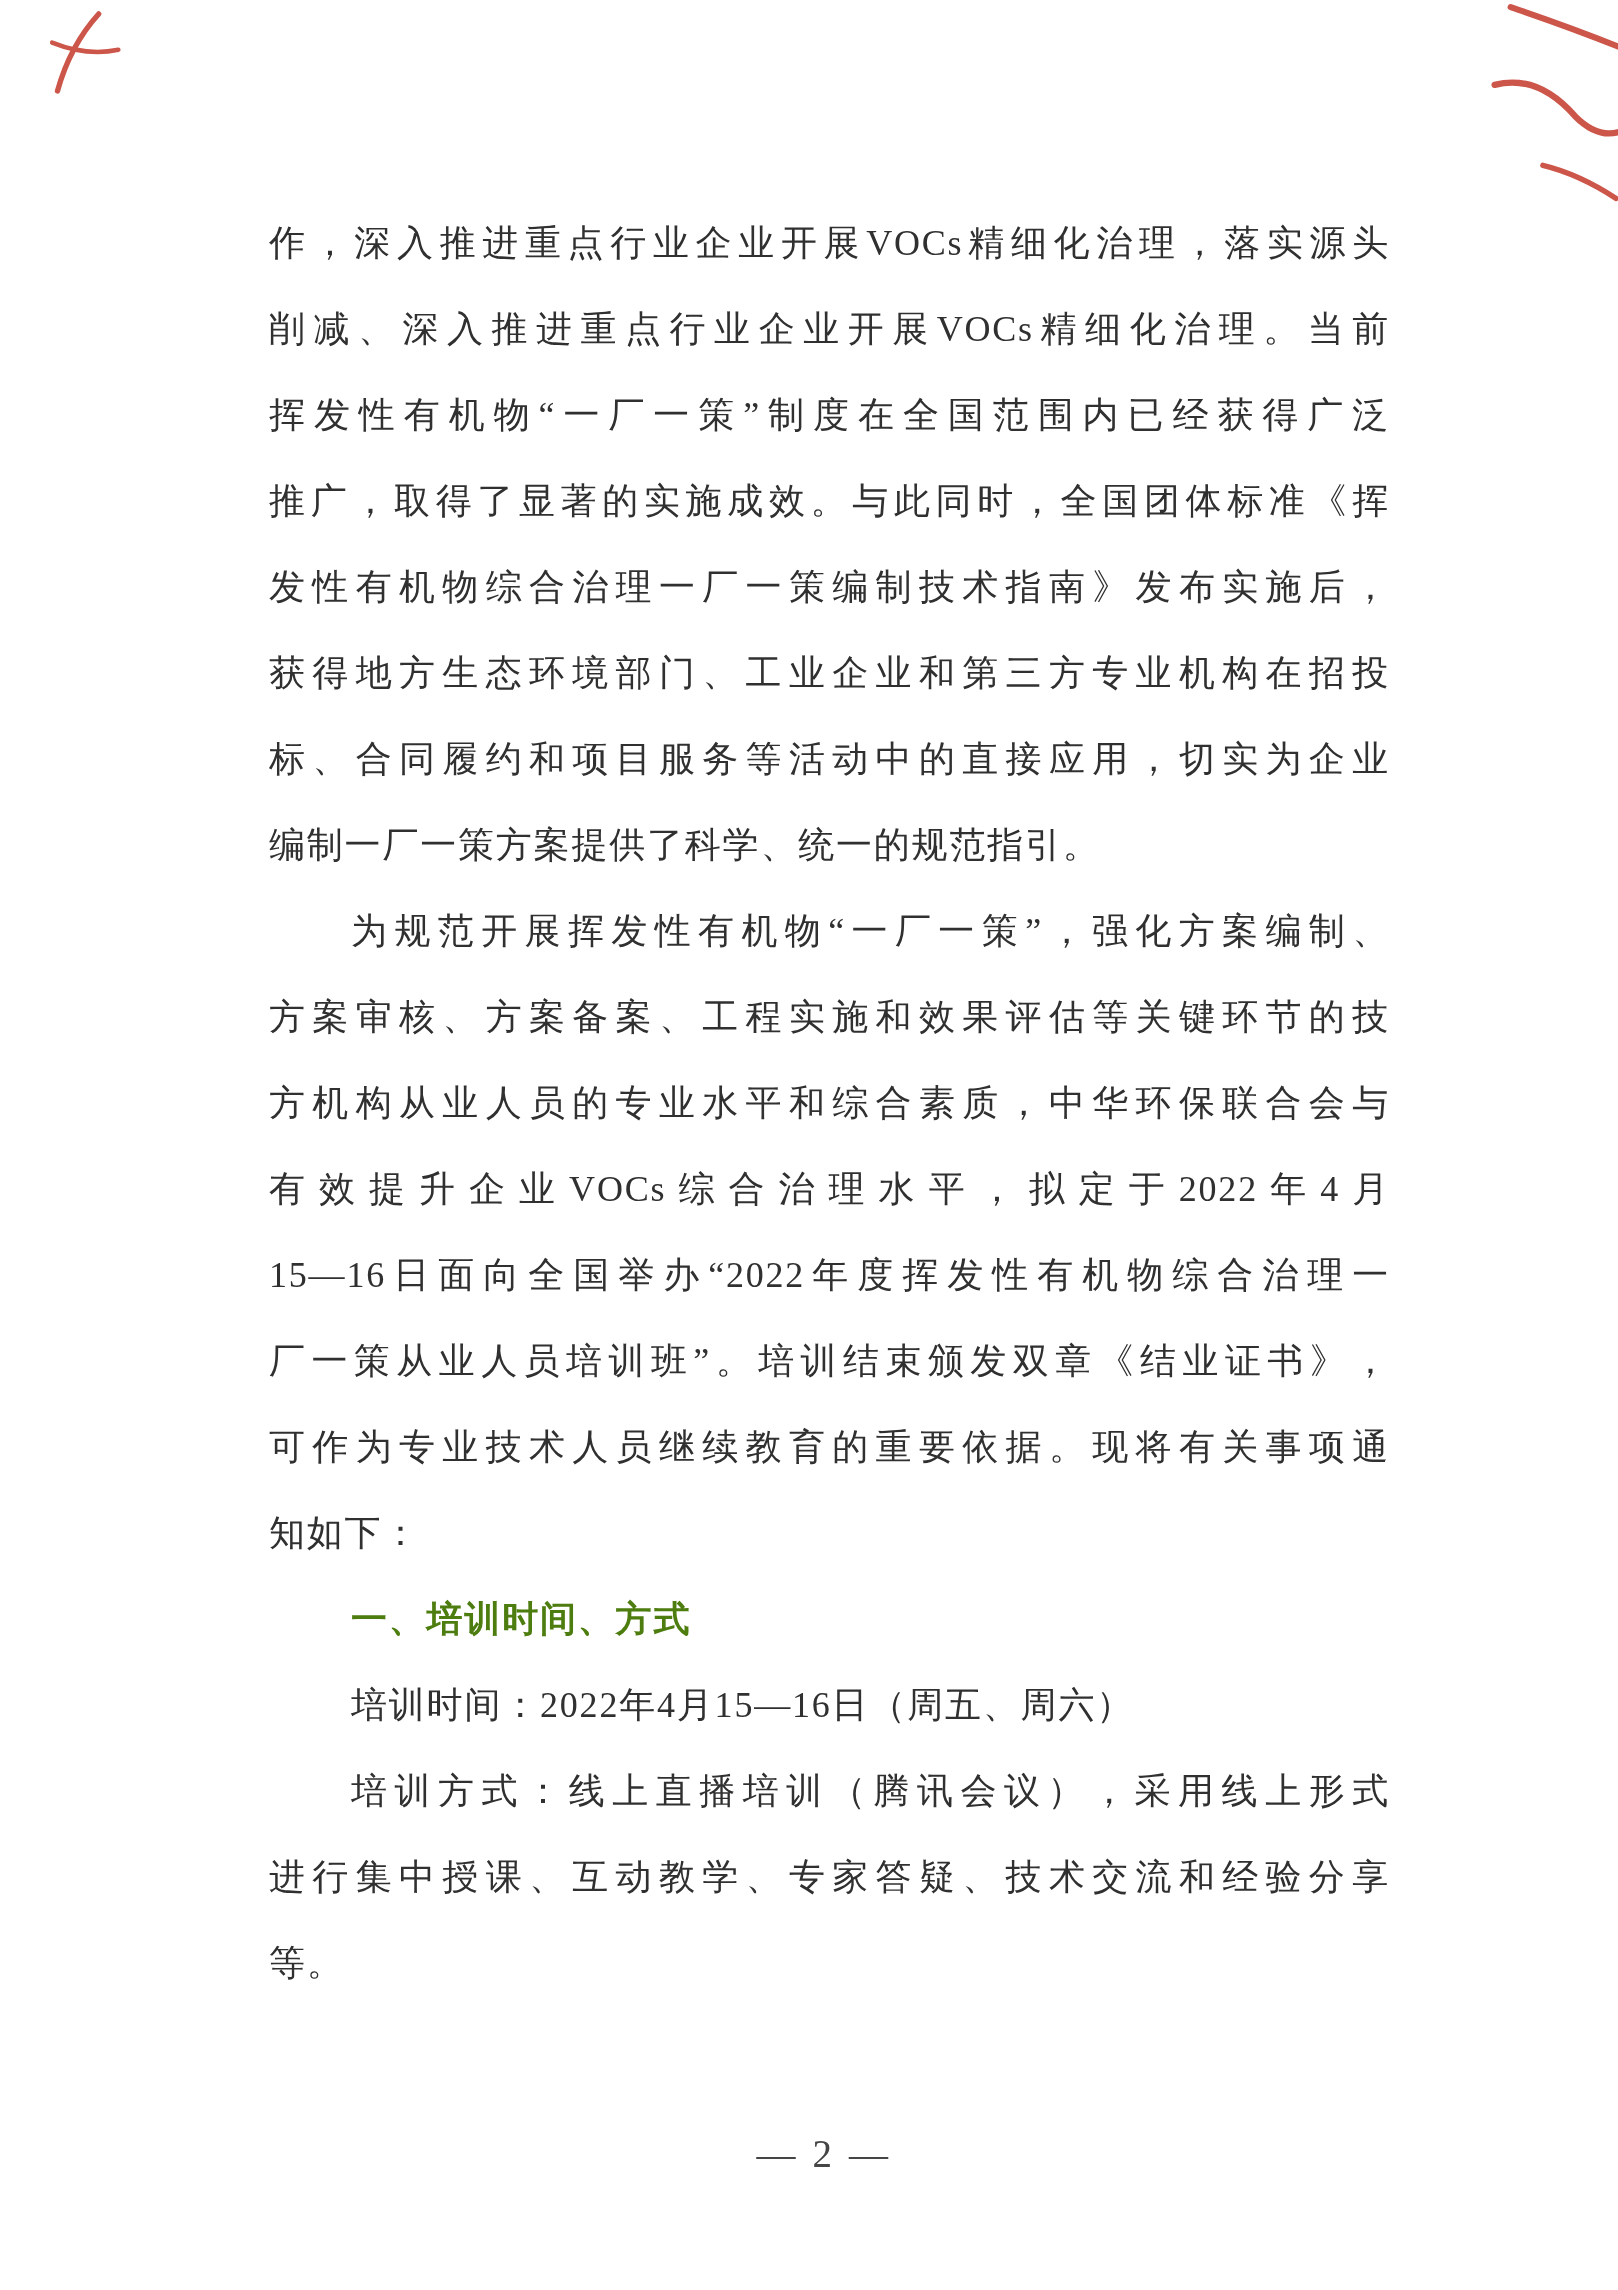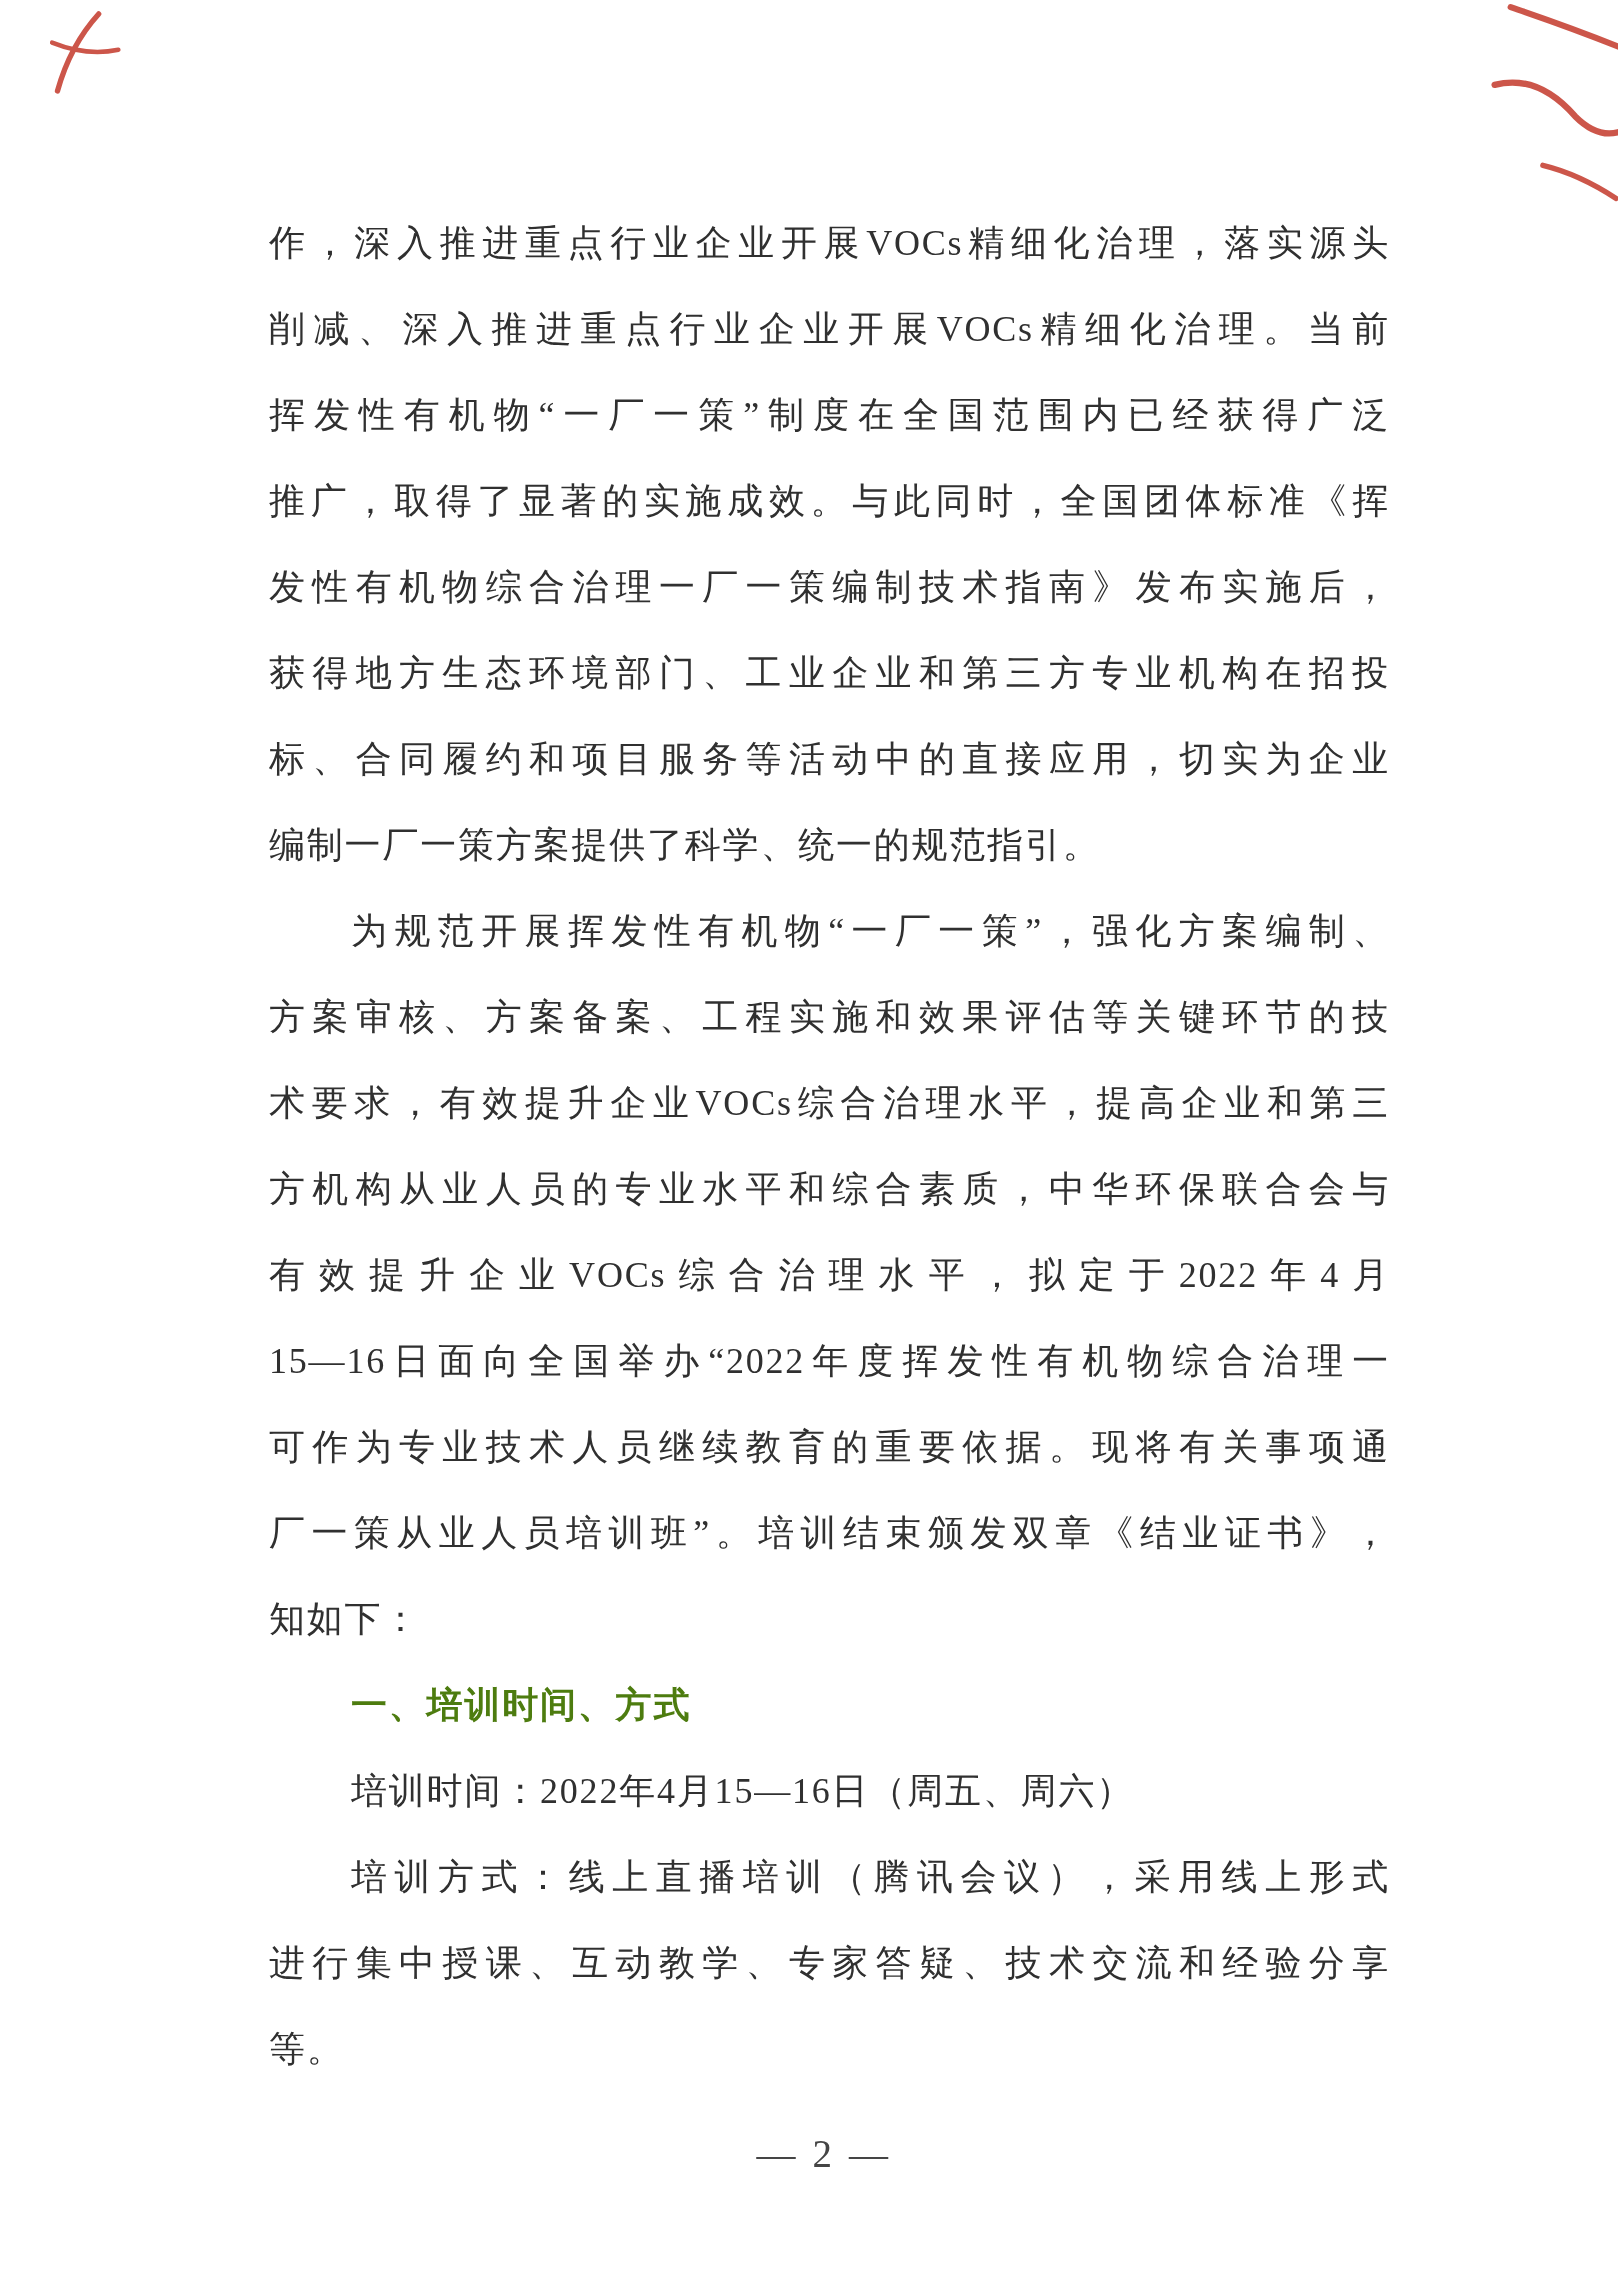--- a/index.html
+++ b/index.html
@@ -82,26 +82,25 @@
       <div class="line justify">作，深入推进重点行业企业开展VOCs精细化治理，落实源头</div>
       <div class="line justify">削减、深入推进重点行业企业开展VOCs精细化治理。当前</div>
       <div class="line justify">挥发性有机物“一厂一策”制度在全国范围内已经获得广泛</div>
       <div class="line justify">推广，取得了显著的实施成效。与此同时，全国团体标准《挥</div>
       <div class="line justify">发性有机物综合治理一厂一策编制技术指南》发布实施后，</div>
       <div class="line justify">获得地方生态环境部门、工业企业和第三方专业机构在招投</div>
       <div class="line justify">标、合同履约和项目服务等活动中的直接应用，切实为企业</div>
       <div class="line">编制一厂一策方案提供了科学、统一的规范指引。</div>
       <div class="line justify indent">为规范开展挥发性有机物“一厂一策”，强化方案编制、</div>
       <div class="line justify">方案审核、方案备案、工程实施和效果评估等关键环节的技</div>
-      <div class="line justify">术要求，有效提升企业VOCs综合治理水平，提高企业和第三</div>
       <div class="line justify">方机构从业人员的专业水平和综合素质，中华环保联合会与</div>
       <div class="line justify">有效提升企业VOCs综合治理水平，拟定于2022年4月</div>
       <div class="line justify">15—16日面向全国举办“2022年度挥发性有机物综合治理一</div>
+      <div class="line justify">厂一策从业人员培训班”。培训结束颁发双章《结业证书》，</div>
       <div class="line justify">可作为专业技术人员继续教育的重要依据。现将有关事项通</div>
-      <div class="line justify">厂一策从业人员培训班”。培训结束颁发双章《结业证书》，</div>
       <div class="line">知如下：</div>
       <div class="line indent heading">一、培训时间、方式</div>
       <div class="line indent">培训时间：2022年4月15—16日（周五、周六）</div>
       <div class="line justify indent">培训方式：线上直播培训（腾讯会议），采用线上形式</div>
       <div class="line justify">进行集中授课、互动教学、专家答疑、技术交流和经验分享</div>
       <div class="line">等。</div>
     </main>
 
   <div class="footer">
     <span class="page-number">— 2 —</span>

